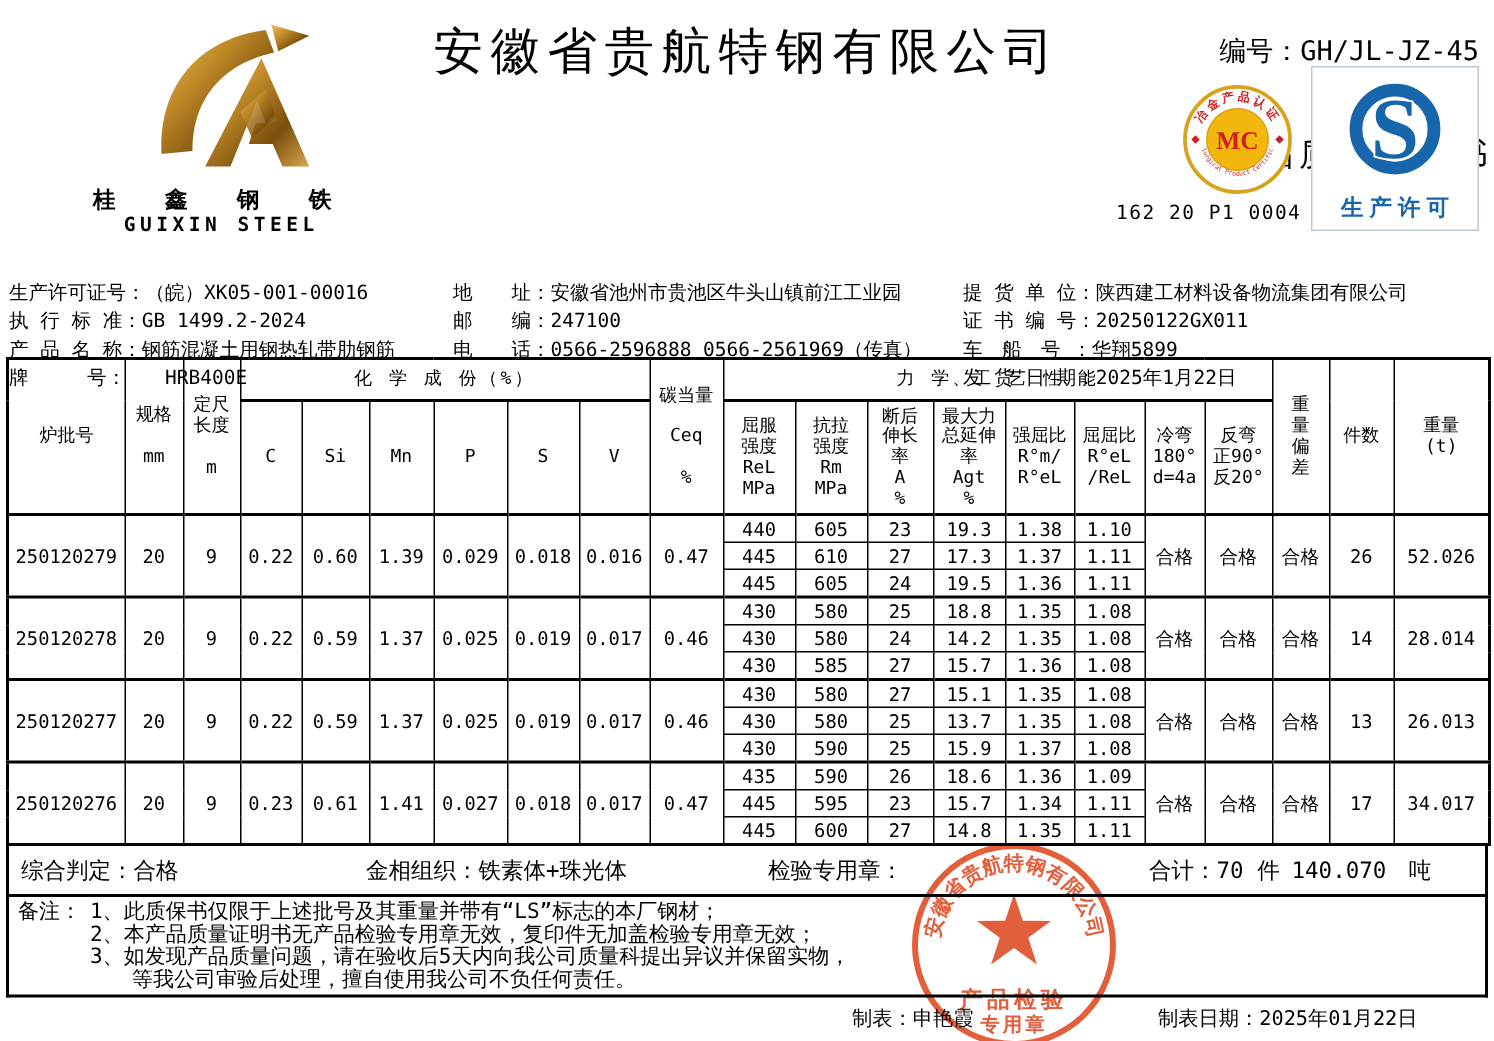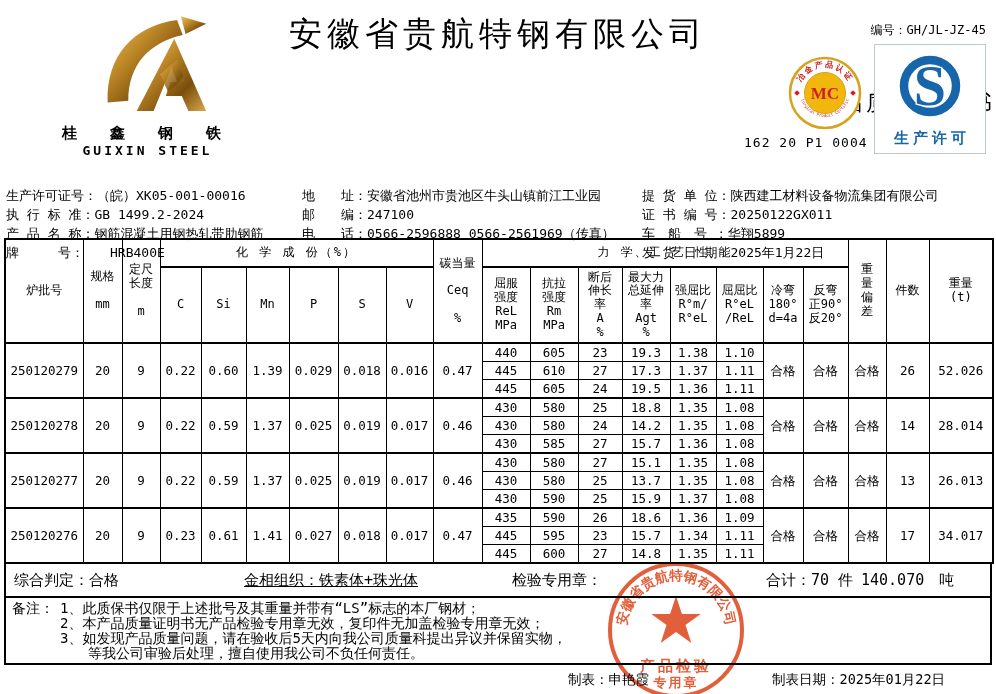--- a/index.html
+++ b/index.html
@@ -3,21 +3,21 @@
 <meta charset="utf-8">
 <style>
   html,body{margin:0;padding:0;background:#888;}
   .page{position:relative;width:996px;height:694px;background:#fff;color:#000;
         font-family:"DejaVu Sans Mono","Liberation Mono",monospace;overflow:hidden;margin:0 auto;}
   
   .company-title{position:absolute;left:0;right:0;top:12px;text-align:center;
         font-family:"DejaVu Serif","Liberation Serif",serif;font-size:33px;letter-spacing:5px;}
   .doc-title{position:absolute;left:0;right:0;top:88px;text-align:right;
         font-family:"DejaVu Serif","Liberation Serif",serif;font-size:22px;letter-spacing:4px;}
-  .serial{position:absolute;top:22px;right:10px;font-size:12px;}
+  .serial{position:absolute;top:22px;right:10px;font-size:18px;}
   .logo-box{position:absolute;left:40px;top:14px;width:215px;text-align:center;}
   .logo-cn{font-size:15px;font-weight:bold;letter-spacing:12px;margin-top:2px;}
   .logo-en{font-size:13px;font-weight:bold;letter-spacing:3px;}
   .mc-badge{position:absolute;left:788px;top:55px;}
   .mc-code{position:absolute;left:744px;top:135px;font-size:13px;letter-spacing:1px;}
   .qs-badge{position:absolute;left:874px;top:44px;}
   
   .info{position:absolute;top:160px;left:0;width:996px;font-size:13px;}
   .info-col{position:absolute;top:0;margin-top:26px;}
   .info-col.c1{left:6px;width:300px;}
@@ -33,21 +33,21 @@
   table.cert thead tr.sub{height:76px;}
   table.cert th{font-weight:normal;font-size:12px;line-height:1.15;}
   th.group{font-size:14px;letter-spacing:2px;}
   th.mech-h{font-size:11px;margin-top:36px;}
   table.cert thead th{border-bottom-width:2px;}
   table.cert tbody td{height:17px;line-height:17px;font-size:12.5px;}
   table.cert tbody tr.batch-first td{border-top:2px solid #000;}
   .summary{border:2px solid #000;border-top:none;height:32px;line-height:32px;
         font-size:15px;position:relative;white-space:nowrap;}
   .summary .s1{position:absolute;left:8px;}
-  .summary .s2{position:absolute;left:238px;text-decoration:underline;}
+  .summary .s2{position:absolute;left:238px;}
   .summary .s3{position:absolute;left:506px;}
   .summary .s4{position:absolute;left:712px;margin-left:48px;}
   .summary .s5{position:absolute;left:855px;}
   .notes{border:2px solid #000;border-top:none;height:62px;font-size:14px;
         display:flex;padding-top:3px;box-sizing:content-box;}
   .notes .lbl{width:48px;padding-left:6px;line-height:15px;}
   .notes .lines{line-height:15px;}
   .footer{position:relative;height:28px;font-size:13.5px;line-height:28px;}
   .footer .f1{position:absolute;left:60px;margin-top:36px;}
   .footer .f2{position:absolute;left:528px;margin-left:36px;}

